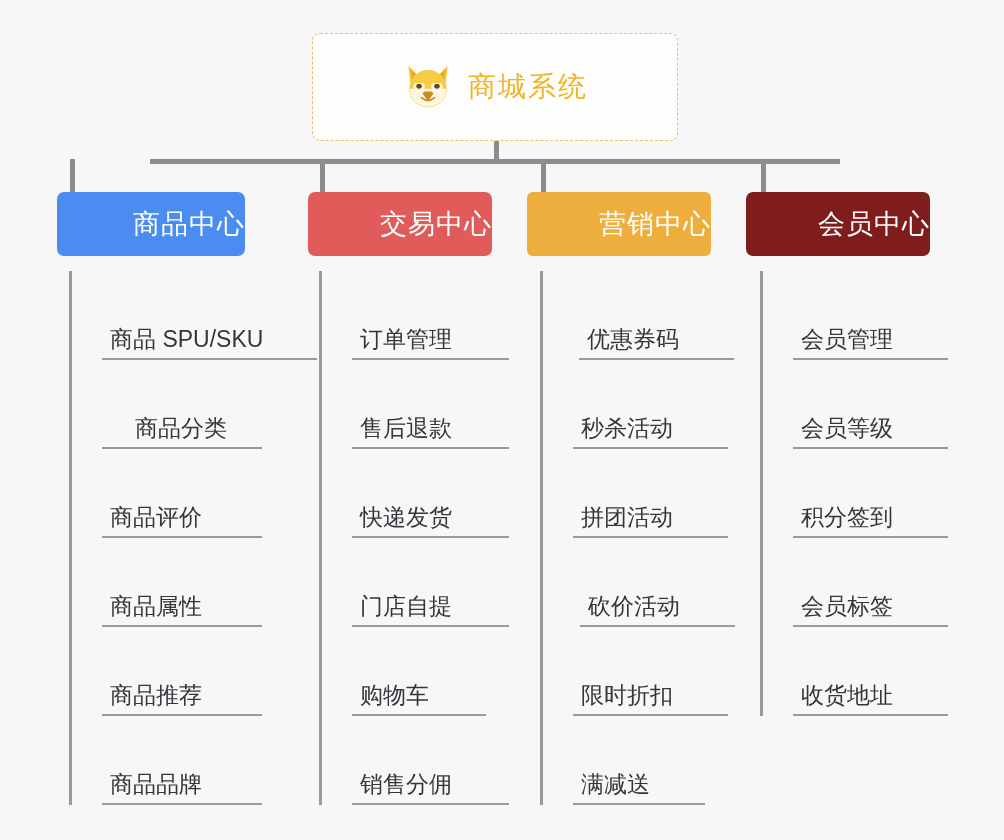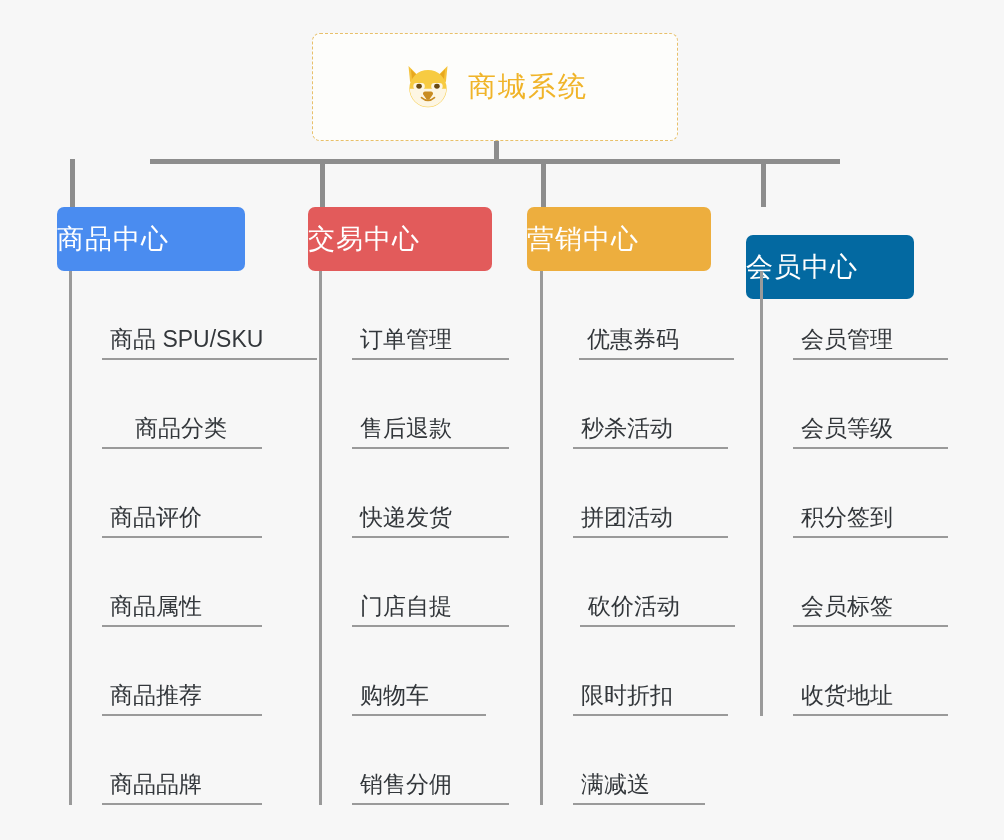--- a/index.html
+++ b/index.html
@@ -40,23 +40,23 @@
 
   
   .conn{position:absolute;background:#8d8d8d;}
   .conn-v-root{left:494px;top:141px;width:5px;height:22px;}
   .conn-h-bus{left:150px;top:159px;width:690px;height:5px;}
   .conn-v-drop{top:159px;width:5px;height:48px;}
 
   
   .cat-box{
     position:absolute;
-    top:207px;height:64px;
+    top:192px;height:64px;
     border-radius:7px;
-    display:flex;align-items:center;justify-content:flex-start;
+    display:flex;align-items:center;justify-content:flex-end;
     color:#ffffff;
     font-size:27px;
     letter-spacing:1px;
     white-space:nowrap;
   }
 
   
   .col{
     position:absolute;
     top:271px;
@@ -150,21 +150,21 @@
           <span class="leaf-label" style="width: 157px;">门店自提</span>
         </div>
         <div class="leaf">
           <span class="leaf-label" style="width: 134px;">购物车</span>
         </div>
         <div class="leaf">
           <span class="leaf-label" style="width: 157px;">销售分佣</span>
         </div>
       </div>
       <div class="conn conn-v-drop" style="left: 541px; background: rgb(141, 141, 141);"></div>
-      <div class="cat-box" style="left: 527px; width: 184px; background: rgb(237, 174, 62);">
+      <div class="cat-box" style="left: 527px; width: 184px; background: rgb(237, 174, 62); border-radius: 6px;">
         <span>营销中心</span>
       </div>
       <div class="col" style="left: 540px;">
         <div class="leaf">
           <span class="leaf-label" style="width: 155px; margin-left: 36px;">优惠券码</span>
         </div>
         <div class="leaf">
           <span class="leaf-label" style="width: 155px;">秒杀活动</span>
         </div>
         <div class="leaf">
@@ -174,21 +174,21 @@
           <span class="leaf-label" style="width: 155px; margin-left: 37px;">砍价活动</span>
         </div>
         <div class="leaf">
           <span class="leaf-label" style="width: 155px;">限时折扣</span>
         </div>
         <div class="leaf">
           <span class="leaf-label" style="width: 132px;">满减送</span>
         </div>
       </div>
       <div class="conn conn-v-drop" style="left: 761px; background: rgb(141, 141, 141);"></div>
-      <div class="cat-box" style="left: 746px; width: 168px; background: #0369a1; margin-top: 28px;">
+      <div class="cat-box" style="left: 746px; width: 184px; background: #7f1d1d;">
         <span>会员中心</span>
       </div>
       <div class="col" style="left: 760px;">
         <div class="leaf">
           <span class="leaf-label" style="width: 155px;">会员管理</span>
         </div>
         <div class="leaf">
           <span class="leaf-label" style="width: 155px;">会员等级</span>
         </div>
         <div class="leaf">

